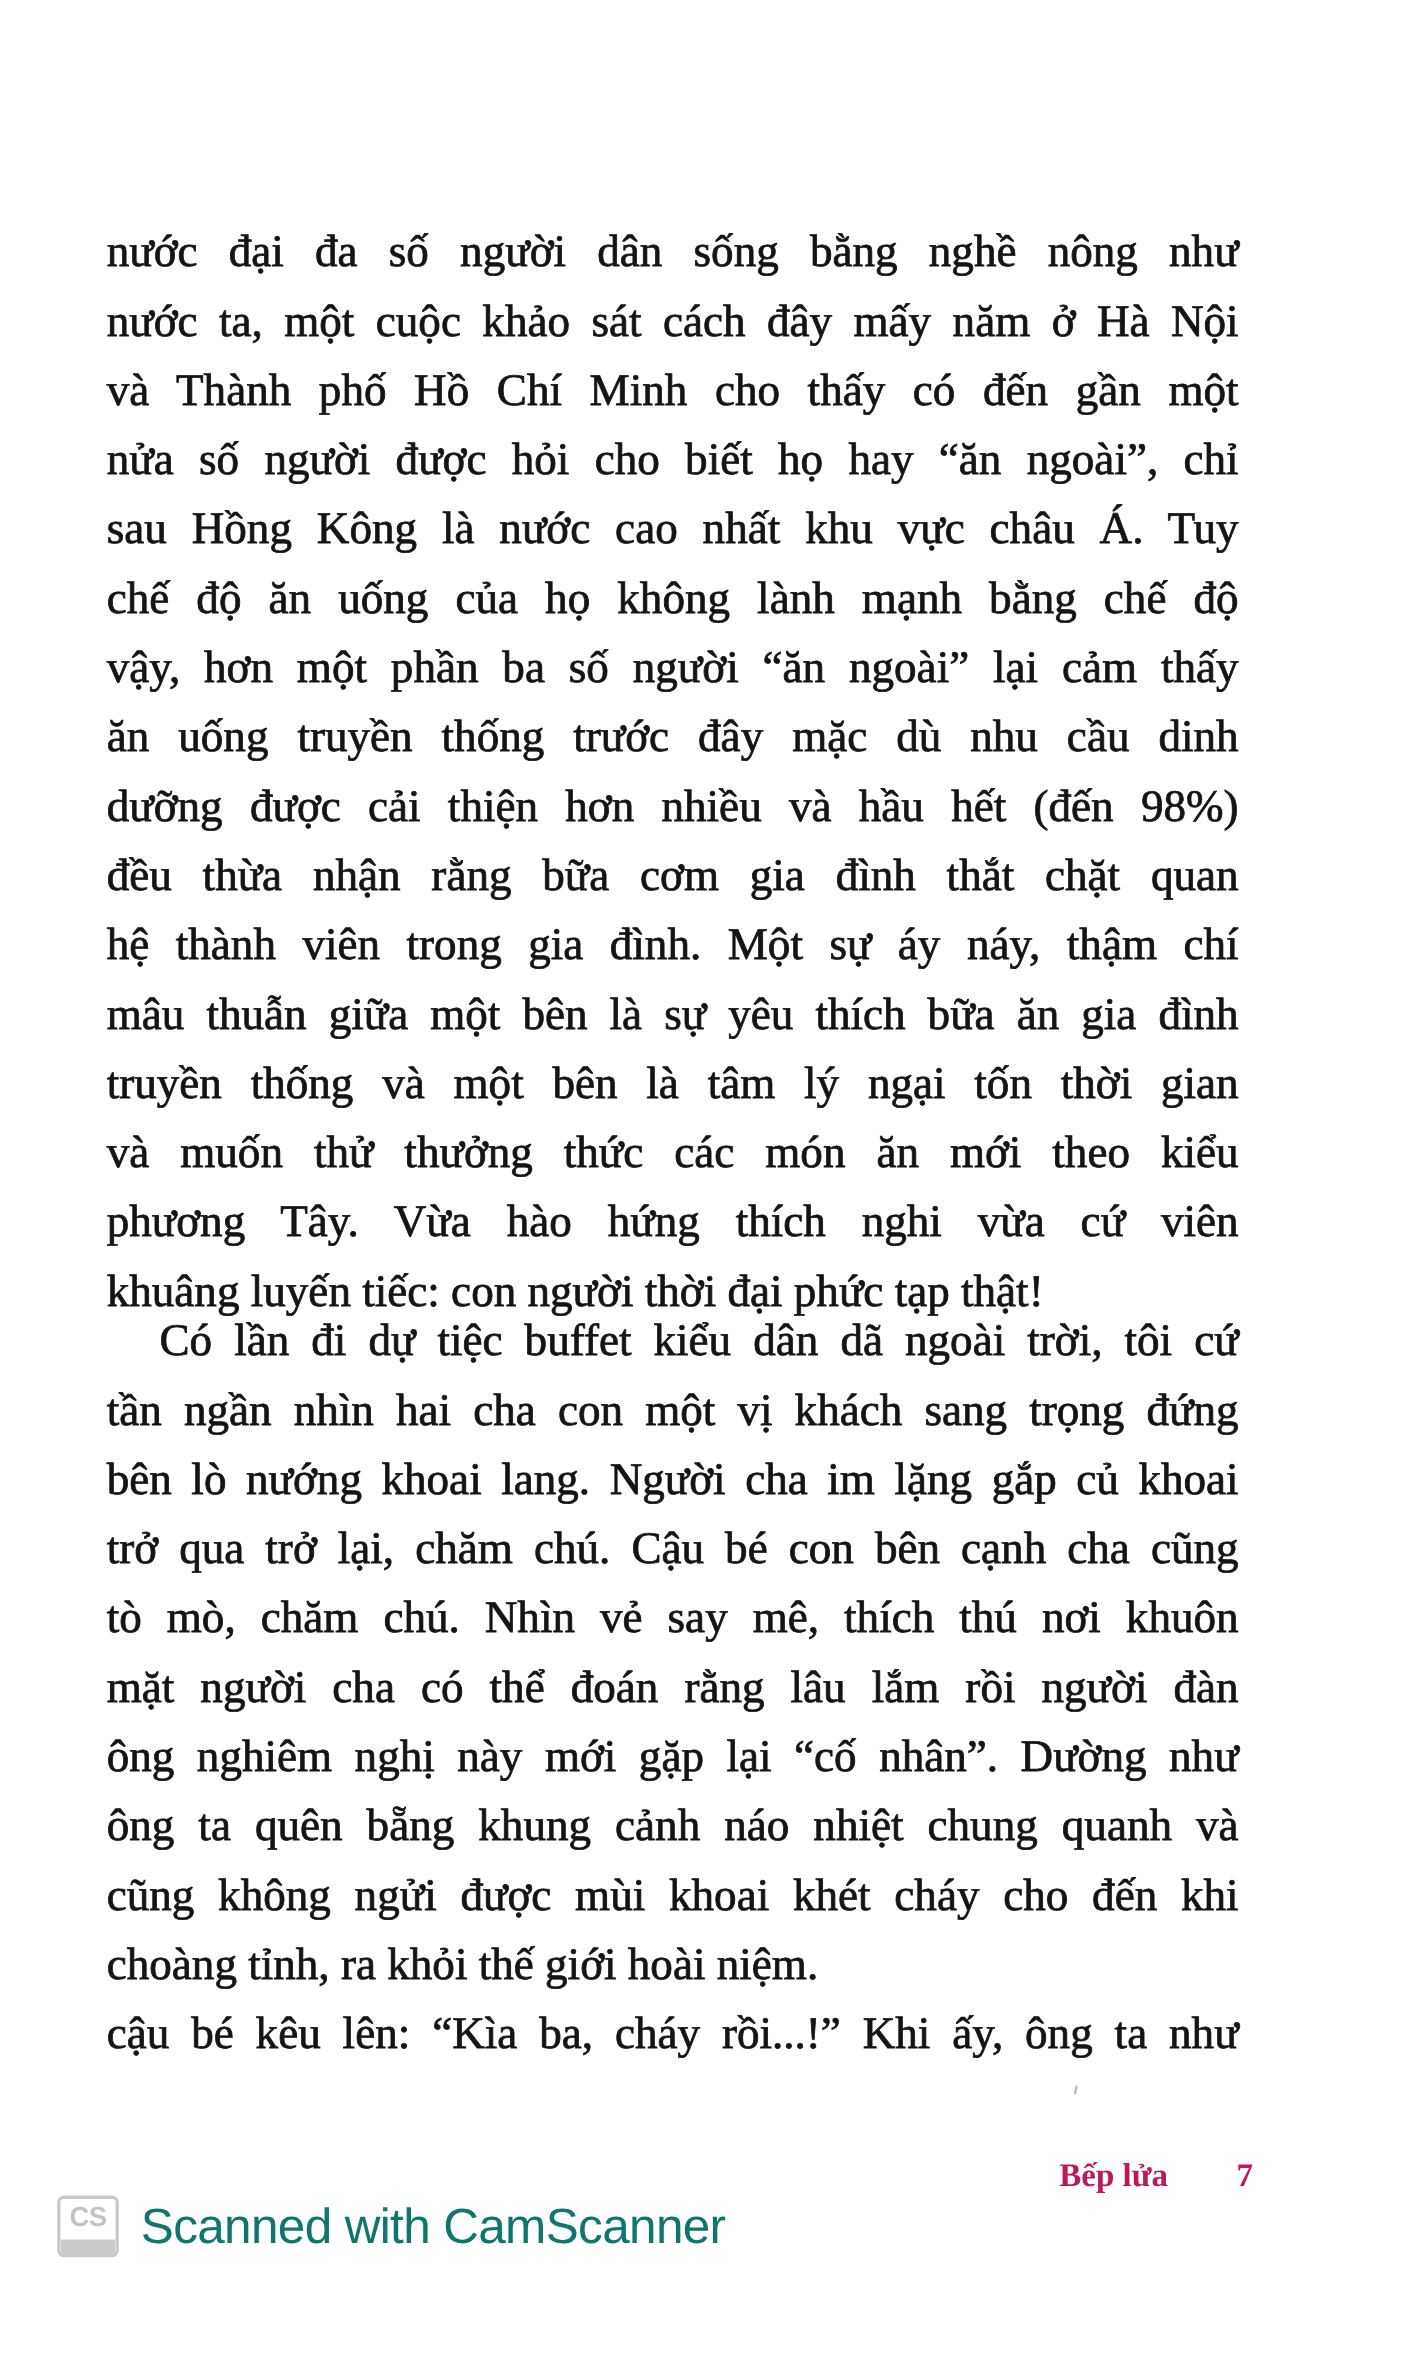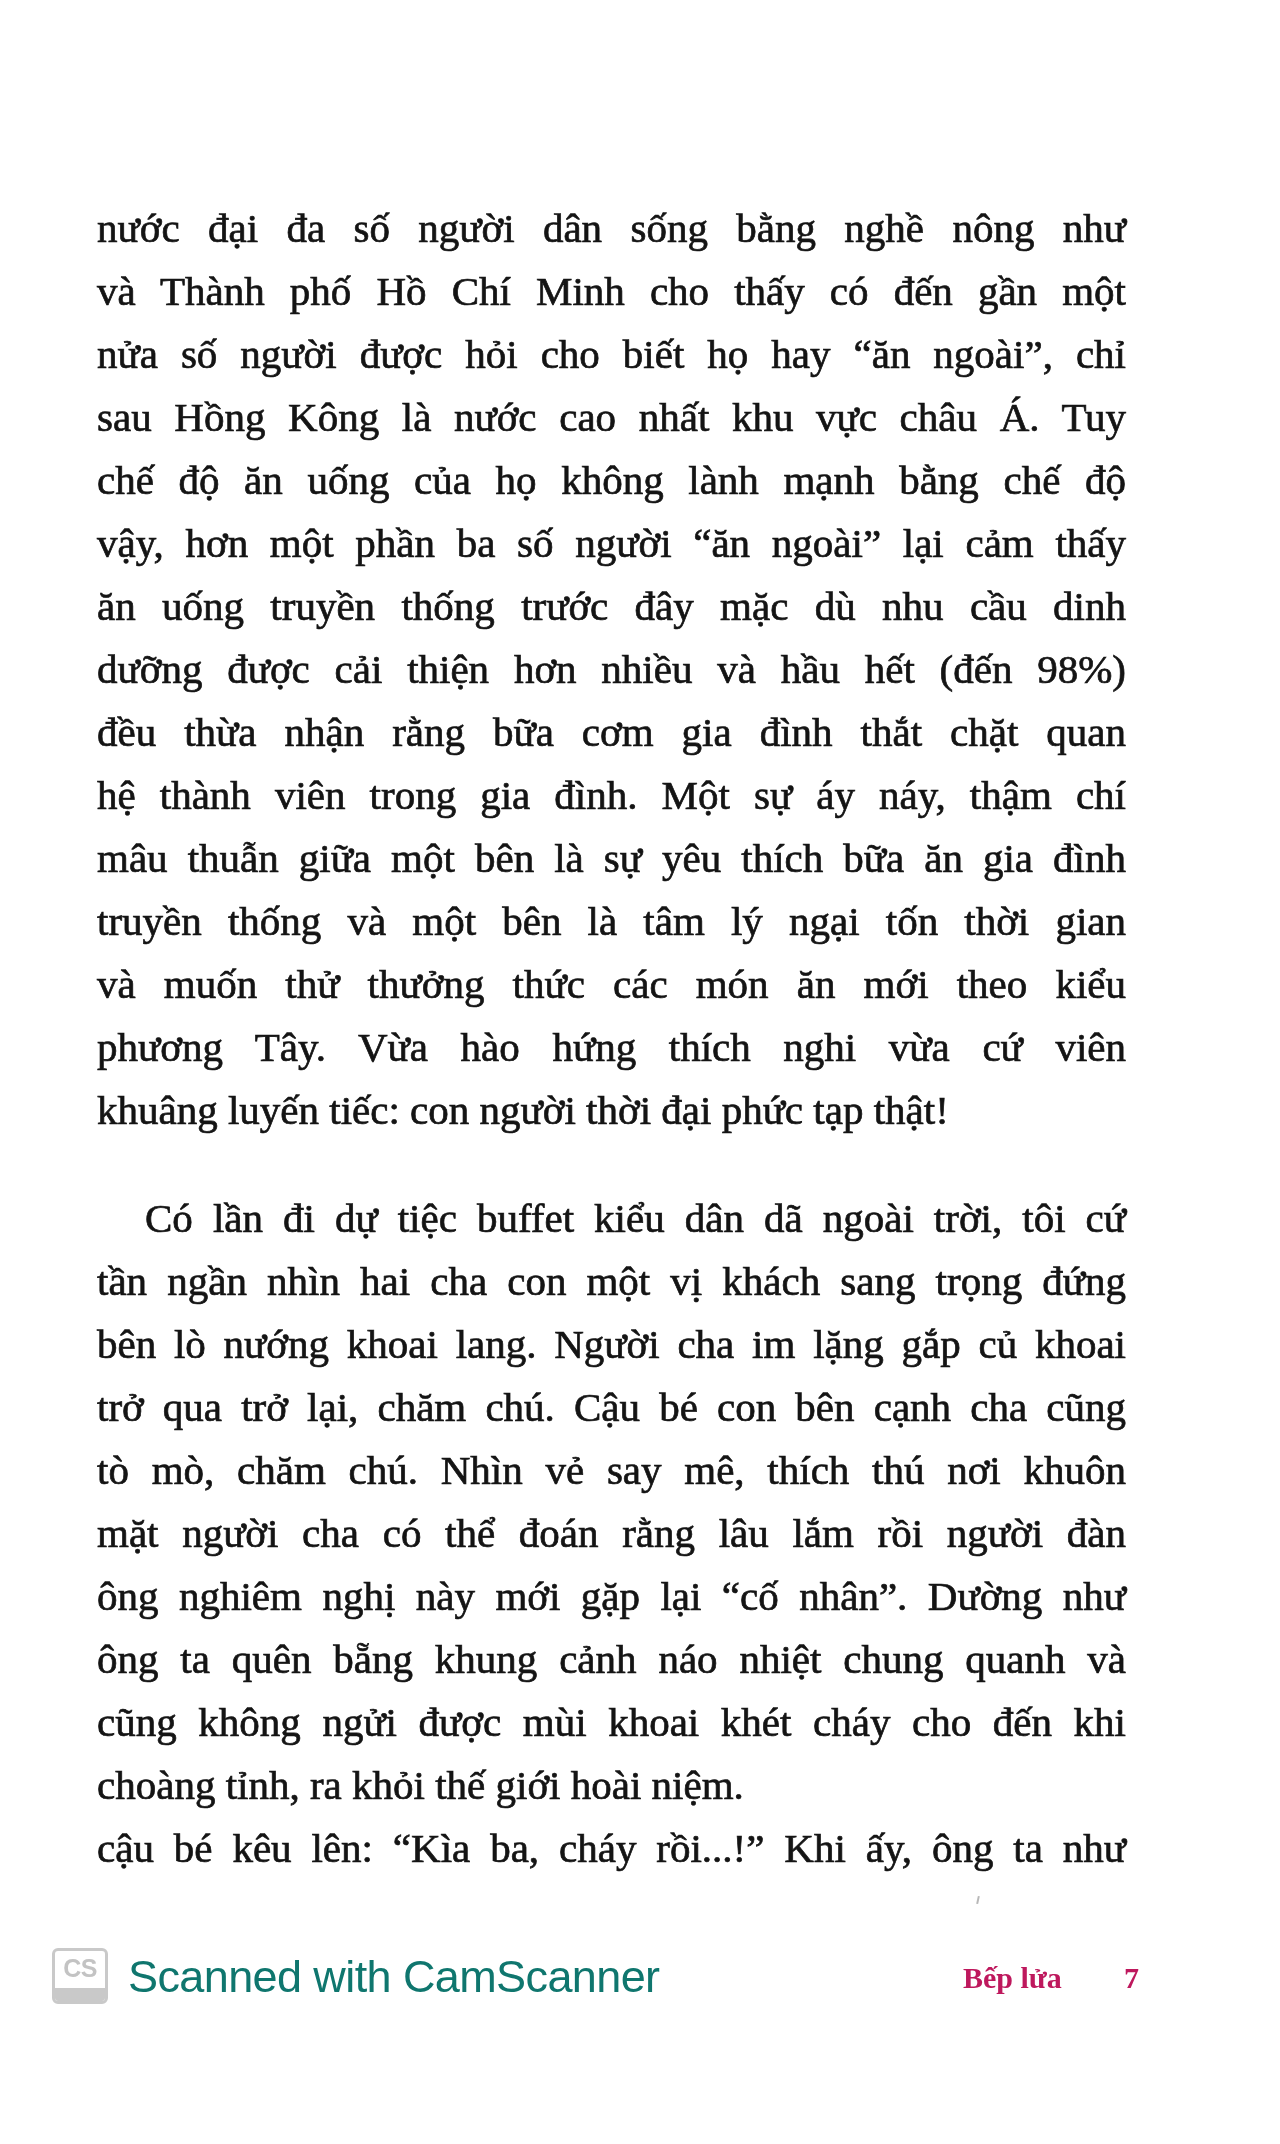--- a/index.html
+++ b/index.html
@@ -25,21 +25,21 @@
     position: absolute; top: 1958px; height: 40px;
     font-family: "Liberation Serif", "DejaVu Serif", serif;
     font-weight: bold; font-size: 30px; line-height: 40px; color: #be185d;
   }
   .footer-title { left: 963px; }
   .footer-page { left: 1124px; }
   .speck {
     position: absolute; left: 977px; top: 1896px; width: 2px; height: 8px;
     background: #9a9a9a; transform: rotate(12deg); opacity: 0.7;
   }
-  .watermark { position: absolute; left: 52px; top: 1948px; height: 57px; display: flex; align-items: flex-start; }
+  .watermark { position: absolute; left: 52px; top: 1995px; height: 57px; display: flex; align-items: center; }
   .cs-logo {
     position: relative; width: 50px; height: 50px;
     border: 3px solid #c9c9c9; border-radius: 6px; overflow: hidden; background: #fff;
   }
   .cs-logo .cs-band { position: absolute; left: 0; right: 0; bottom: 0; height: 13px; background: #c9c9c9; }
   .cs-logo .cs-text {
     position: absolute; left: 0; right: 0; top: 3px; text-align: center;
     font-family: "Liberation Sans", "DejaVu Sans", sans-serif; font-weight: bold;
     font-size: 25px; line-height: 28px; color: #c3c3c3; letter-spacing: -0.5px;
   }
@@ -49,20 +49,21 @@
     font-size: 45px; line-height: 57px; color: #0f766e; letter-spacing: -0.6px;
   }
 </style>
 </head>
 <body>
 
 <div class="page">
 
   <div class="para para-1">
     <div class="line">nước đại đa số người dân sống bằng nghề nông như</div>
+    <div class="line">nước ta, một cuộc khảo sát cách đây mấy năm ở Hà Nội</div>
     <div class="line">và Thành phố Hồ Chí Minh cho thấy có đến gần một</div>
     <div class="line">nửa số người được hỏi cho biết họ hay “ăn ngoài”, chỉ</div>
     <div class="line">sau Hồng Kông là nước cao nhất khu vực châu Á. Tuy</div>
     <div class="line">chế độ ăn uống của họ không lành mạnh bằng chế độ</div>
     <div class="line">vậy, hơn một phần ba số người “ăn ngoài” lại cảm thấy</div>
     <div class="line">ăn uống truyền thống trước đây mặc dù nhu cầu dinh</div>
     <div class="line">dưỡng được cải thiện hơn nhiều và hầu hết (đến 98%)</div>
     <div class="line">đều thừa nhận rằng bữa cơm gia đình thắt chặt quan</div>
     <div class="line">hệ thành viên trong gia đình. Một sự áy náy, thậm chí</div>
     <div class="line">mâu thuẫn giữa một bên là sự yêu thích bữa ăn gia đình</div>

